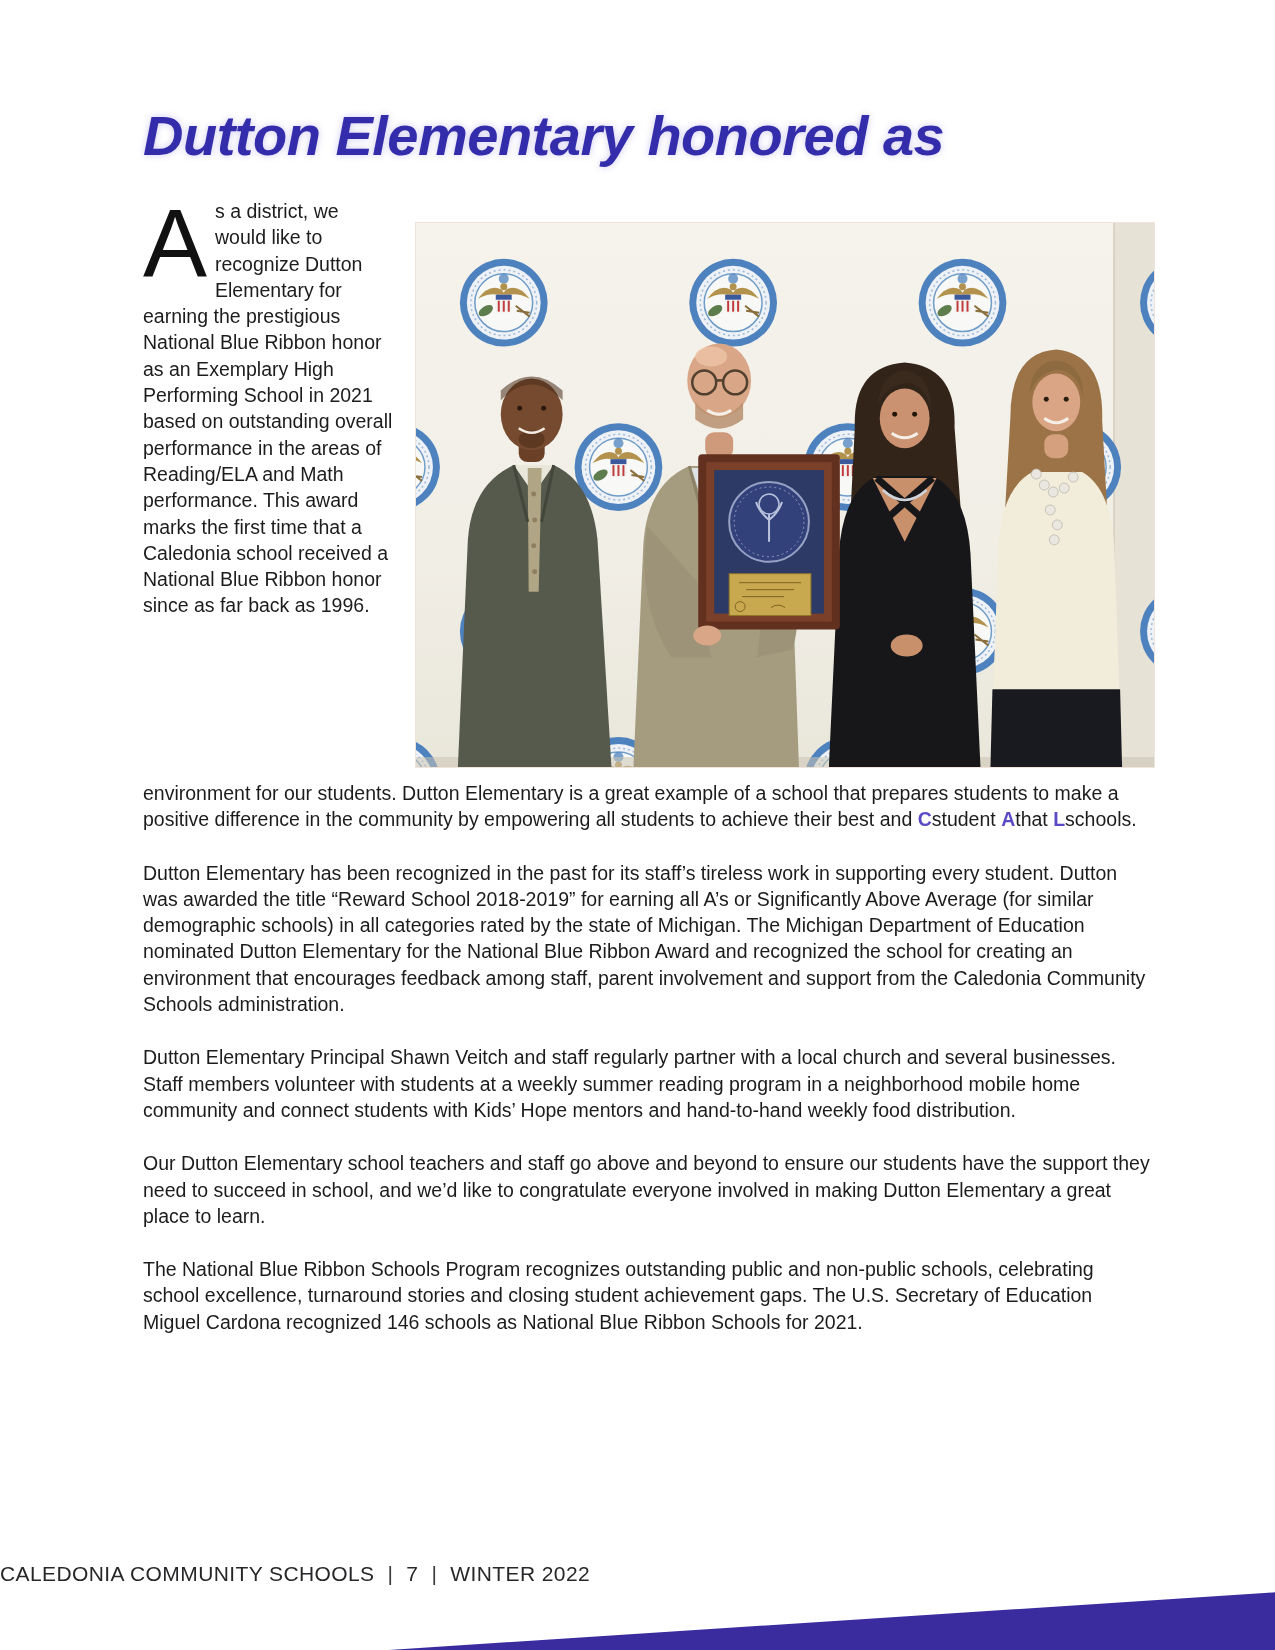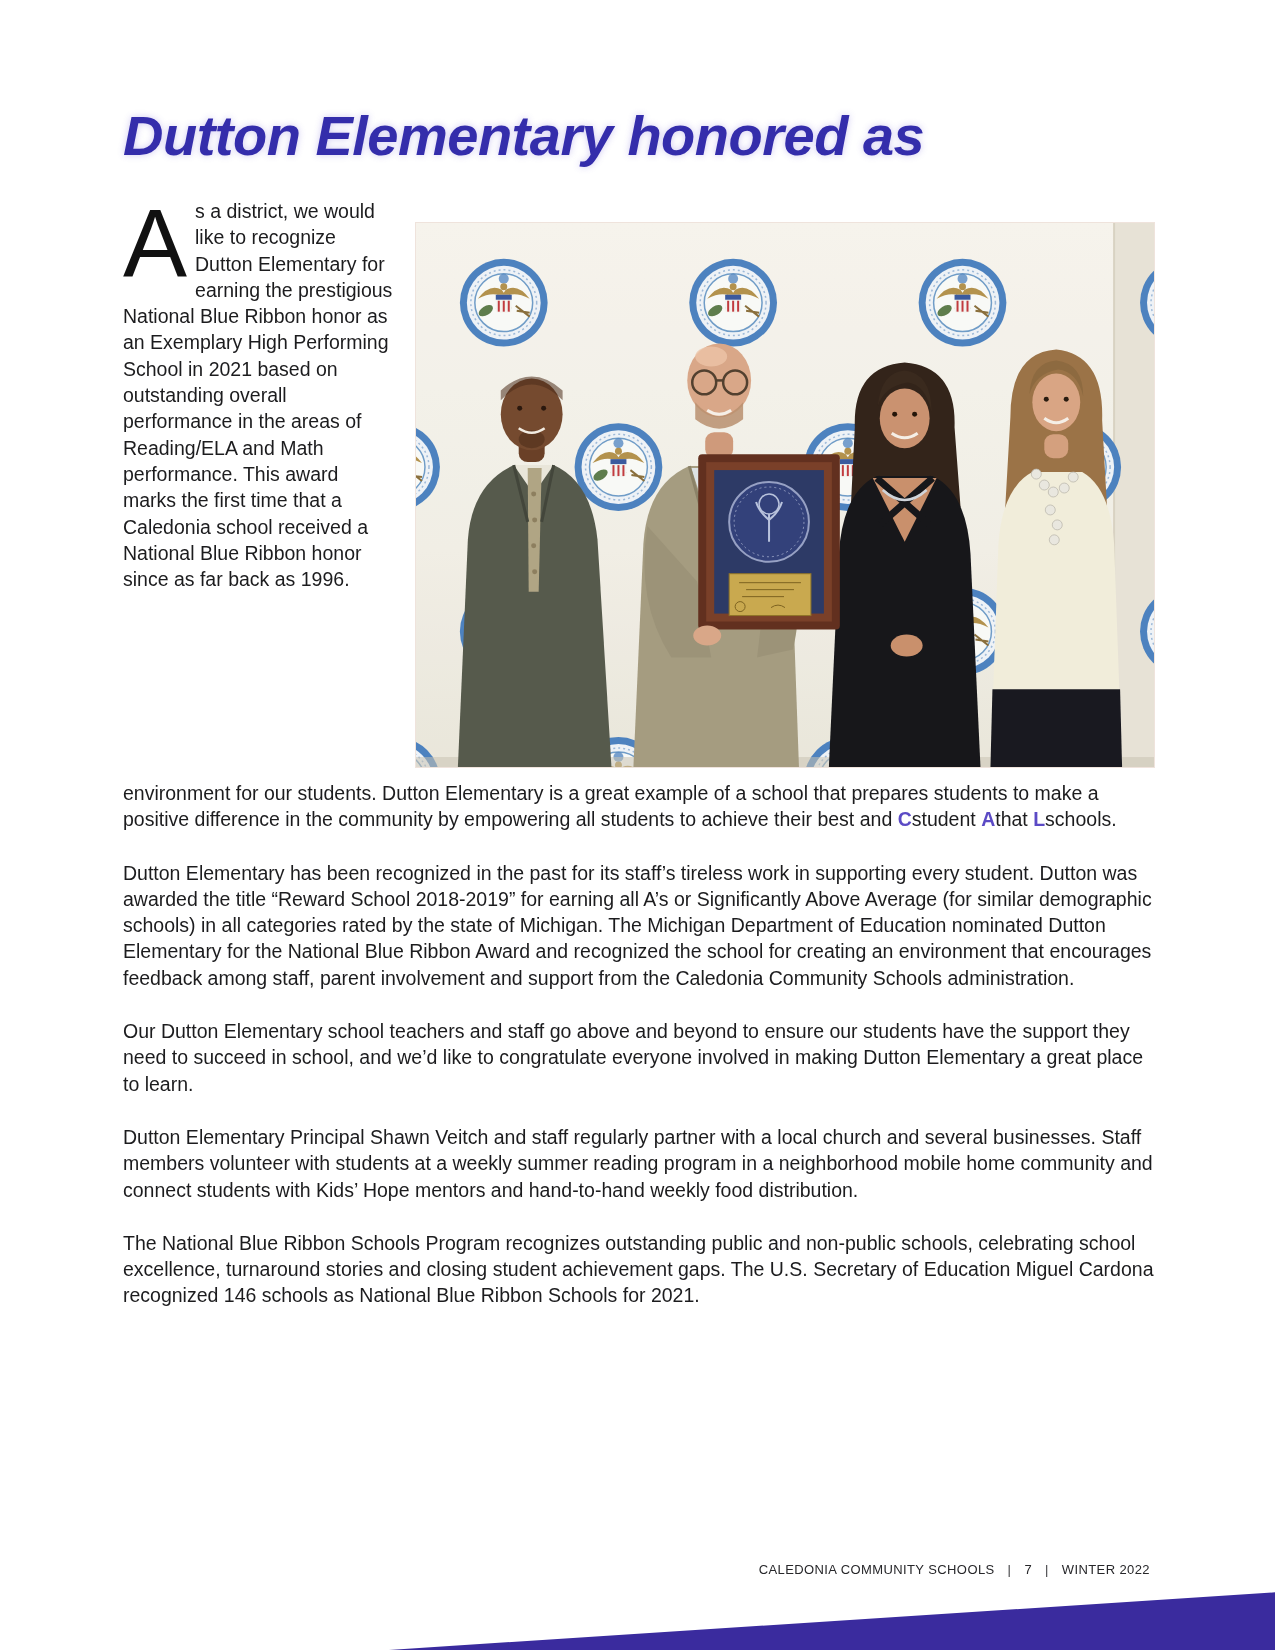--- a/index.html
+++ b/index.html
@@ -6,21 +6,21 @@
     --title:#342dab;
     --highlight:#5b4ac5;
     --band:#3a2b9e;
     --body-text:#1c1c1e;
     --footer-text:#27272a;
   }
   *{box-sizing:border-box;}
   body{margin:0;background:#888;font-family:"Liberation Sans","DejaVu Sans",sans-serif;}
   .page{
     position:relative;width:1275px;height:1650px;margin:0 auto;
-    background:#ffffff;overflow:hidden;color:var(--body-text);
+    background:#ffffff;overflow:hidden;color:var(--body-text);padding-left:20px;
   }
   .title{
     margin:102px 60px 0 123px;
     font-size:56px;line-height:68px;font-weight:bold;font-style:italic;
     color:var(--title);letter-spacing:-0.5px;
     text-shadow:0 0 7px rgba(100,80,210,0.30);
   }
   .article{
     margin:28px 120px 0 123px;
     font-size:19.5px;line-height:26.3px;
@@ -32,22 +32,22 @@
   }
   .photo-wrap svg{display:block;width:100%;height:100%;}
   .narrow{width:271px;}
   .dropcap{
     float:left;font-size:96px;line-height:74px;padding:8px 8px 0 0;
     font-weight:400;color:#111;
   }
   .hl{color:var(--highlight);font-weight:bold;}
   .cont{clear:both;}
   .footer{
-    position:absolute;top:1562px;left:8px;right:125px;text-align:right;
-    font-size:13px;letter-spacing:0.4px;color:var(--footer-text);white-space:nowrap;
+    position:absolute;top:1562px;left:0;right:125px;
+    font-size:21px;letter-spacing:0.4px;color:var(--footer-text);white-space:nowrap;
   }
   .footer .sep{margin:0 13px;color:#3b3b3e;}
   .band{
     position:absolute;left:0;right:0;bottom:0;height:62px;
     background:var(--band);
     clip-path:polygon(30.5% 100%, 100% 7%, 100% 100%);
   }
 </style>
 </head>
 <body>
@@ -211,22 +211,22 @@
       </svg>
     </div>
 
     <div class="narrow">
       <p class="intro"><span class="dropcap">A</span><span>s a district, we would like to recognize Dutton Elementary for earning the prestigious National Blue Ribbon honor as an Exemplary High Performing School in 2021 based on outstanding overall performance in the areas of Reading/ELA and Math performance. This award marks the first time that a Caledonia school received a National Blue Ribbon honor since as far back as 1996.</span></p>
     </div>
 
     <p class="cont"><span>environment for our students. Dutton Elementary is a great example of a school that prepares students to make a positive difference in the community by empowering all students to achieve their best and </span><span class="hl">C</span><span>student </span><span class="hl">A</span><span>that </span><span class="hl">L</span><span>schools.</span></p>
 
     <p>Dutton Elementary has been recognized in the past for its staff’s tireless work in supporting every student. Dutton was awarded the title “Reward School 2018-2019” for earning all A’s or Significantly Above Average (for similar demographic schools) in all categories rated by the state of Michigan. The Michigan Department of Education nominated Dutton Elementary for the National Blue Ribbon Award and recognized the school for creating an environment that encourages feedback among staff, parent involvement and support from the Caledonia Community Schools administration.</p>
+    <p>Dutton Elementary Principal Shawn Veitch and staff regularly partner with a local church and several businesses. Staff members volunteer with students at a weekly summer reading program in a neighborhood mobile home community and connect students with Kids’ Hope mentors and hand-to-hand weekly food distribution.</p>
     <p>Our Dutton Elementary school teachers and staff go above and beyond to ensure our students have the support they need to succeed in school, and we’d like to congratulate everyone involved in making Dutton Elementary a great place to learn.</p>
-    <p>Dutton Elementary Principal Shawn Veitch and staff regularly partner with a local church and several businesses. Staff members volunteer with students at a weekly summer reading program in a neighborhood mobile home community and connect students with Kids’ Hope mentors and hand-to-hand weekly food distribution.</p>
     <p>The National Blue Ribbon Schools Program recognizes outstanding public and non-public schools, celebrating school excellence, turnaround stories and closing student achievement gaps. The U.S. Secretary of Education Miguel Cardona recognized 146 schools as National Blue Ribbon Schools for 2021.</p>
   </div>
 
   <div class="footer">
     <span>CALEDONIA COMMUNITY SCHOOLS</span><span class="sep">|</span><span>7</span><span class="sep">|</span><span>WINTER 2022</span>
   </div>
 
   <div class="band"></div>
 </div>
 

